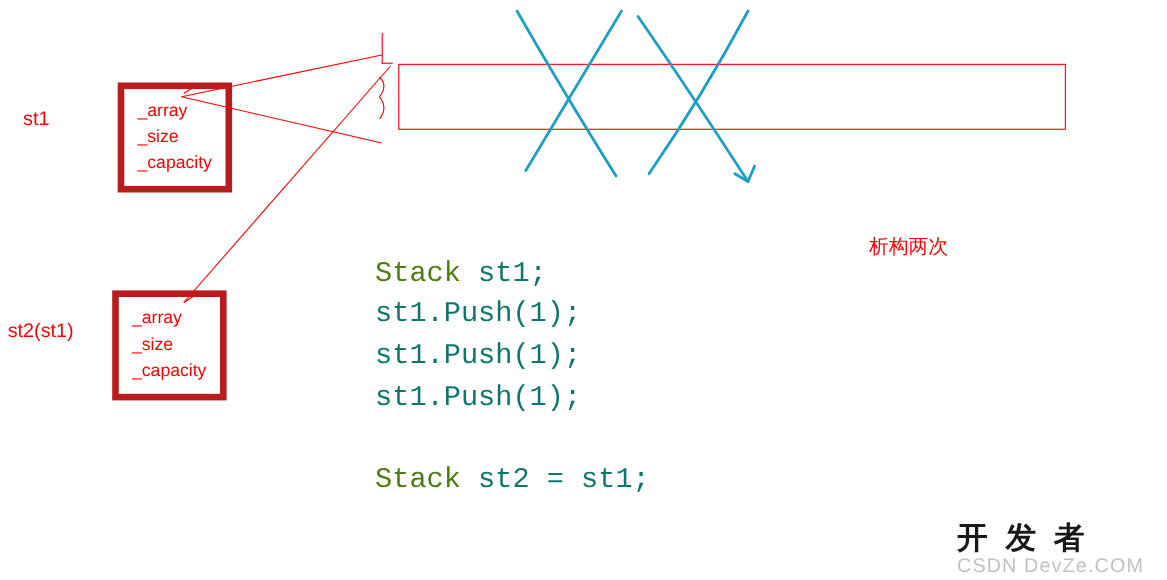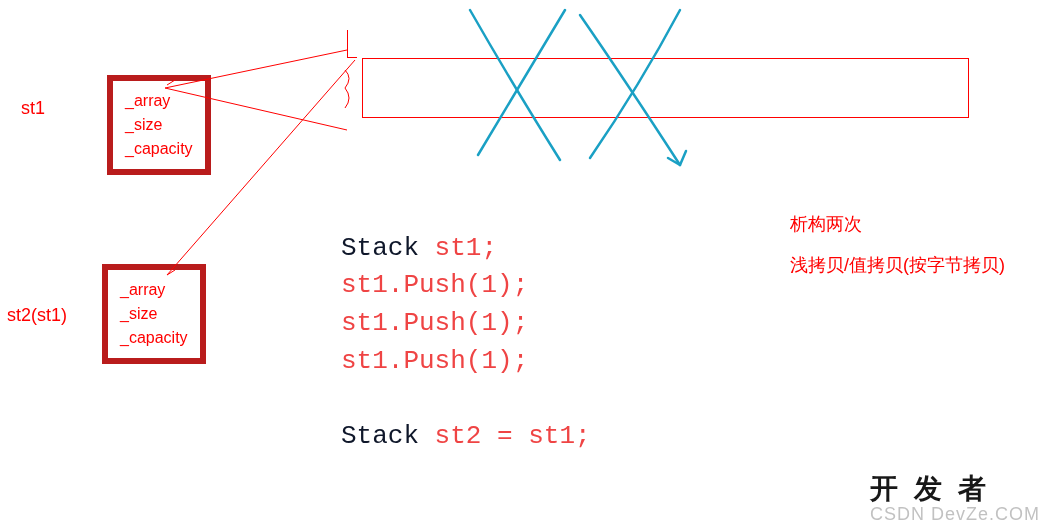--- a/index.html
+++ b/index.html
@@ -5,22 +5,22 @@
     * { margin: 0; padding: 0; box-sizing: border-box; }
     body {
       width: 1061px;
       height: 527px;
       position: relative;
       background: #ffffff;
       font-family: "Microsoft YaHei", Arial, sans-serif;
       overflow: hidden;
     }
     .red-text { color: #ff0000; }
-    .teal-text { color: #0f172a; }
-    .black-text { color: #ef4444; }
+    .teal-text { color: #4d7c0f; }
+    .black-text { color: #0f766e; }
     
     
     .struct-box {
       position: absolute;
       border: 6px solid #b91c1c;
       padding: 8px 12px;
       font-size: 16px;
       line-height: 1.5;
     }
     .struct-label {
@@ -91,39 +91,38 @@
 <div class="array-box" style="left:362px; top:58px; width:607px; height:60px;"></div>
 <div class="tick-pointer" style="left:347px; top:30px;"></div>
 
 <div class="struct-label red-text" style="left:21px; top:98px;">st1</div>
 <div class="struct-box red-text" style="left:107px; top:75px;">
   <div>_array</div>
   <div>_size</div>
   <div>_capacity</div>
 </div>
 
-<div class="struct-label red-text" style="left:7px; top:305px;">st2(st1)</div>
+<div class="struct-label red-text" style="left:7px; top:290px;">st2(st1)</div>
 <div class="struct-box red-text" style="left:102px; top:264px;">
   <div>_array</div>
   <div>_size</div>
   <div>_capacity</div>
 </div>
 
 <div class="code" style="left:341px; top:192px;">
 <span class="teal-text">Stack</span><span class="black-text"> st1;</span>
 <span class="black-text">st1.Push(1);</span>
 <span class="black-text">st1.Push(1);</span>
 <span class="black-text">st1.Push(1);</span>
 
 <span class="teal-text">Stack</span><span class="black-text"> st2 = st1;</span>
 </div>
 
 <div class="annotation red-text" style="left:790px; top:210px;">
-  <div style="margin-bottom:12px;">析构两次</div>
-  <div>浅拷贝/值拷贝(按字节拷贝)</div>
+  <div style="margin-bottom:22px;">析构两次</div>
 </div>
 
 <div class="watermark-main" style="left:870px; top:470px;">开发者</div>
 <div class="watermark-sub" style="left:870px; top:504px;">CSDN DevZe.COM</div>
 
 <svg class="overlay" viewBox="0 0 1061 527">
 
   <line x1="165" y1="88" x2="347" y2="50" stroke="#ff0000" stroke-width="1"></line>
   <line x1="165" y1="88" x2="347" y2="130" stroke="#ff0000" stroke-width="1"></line>
 

